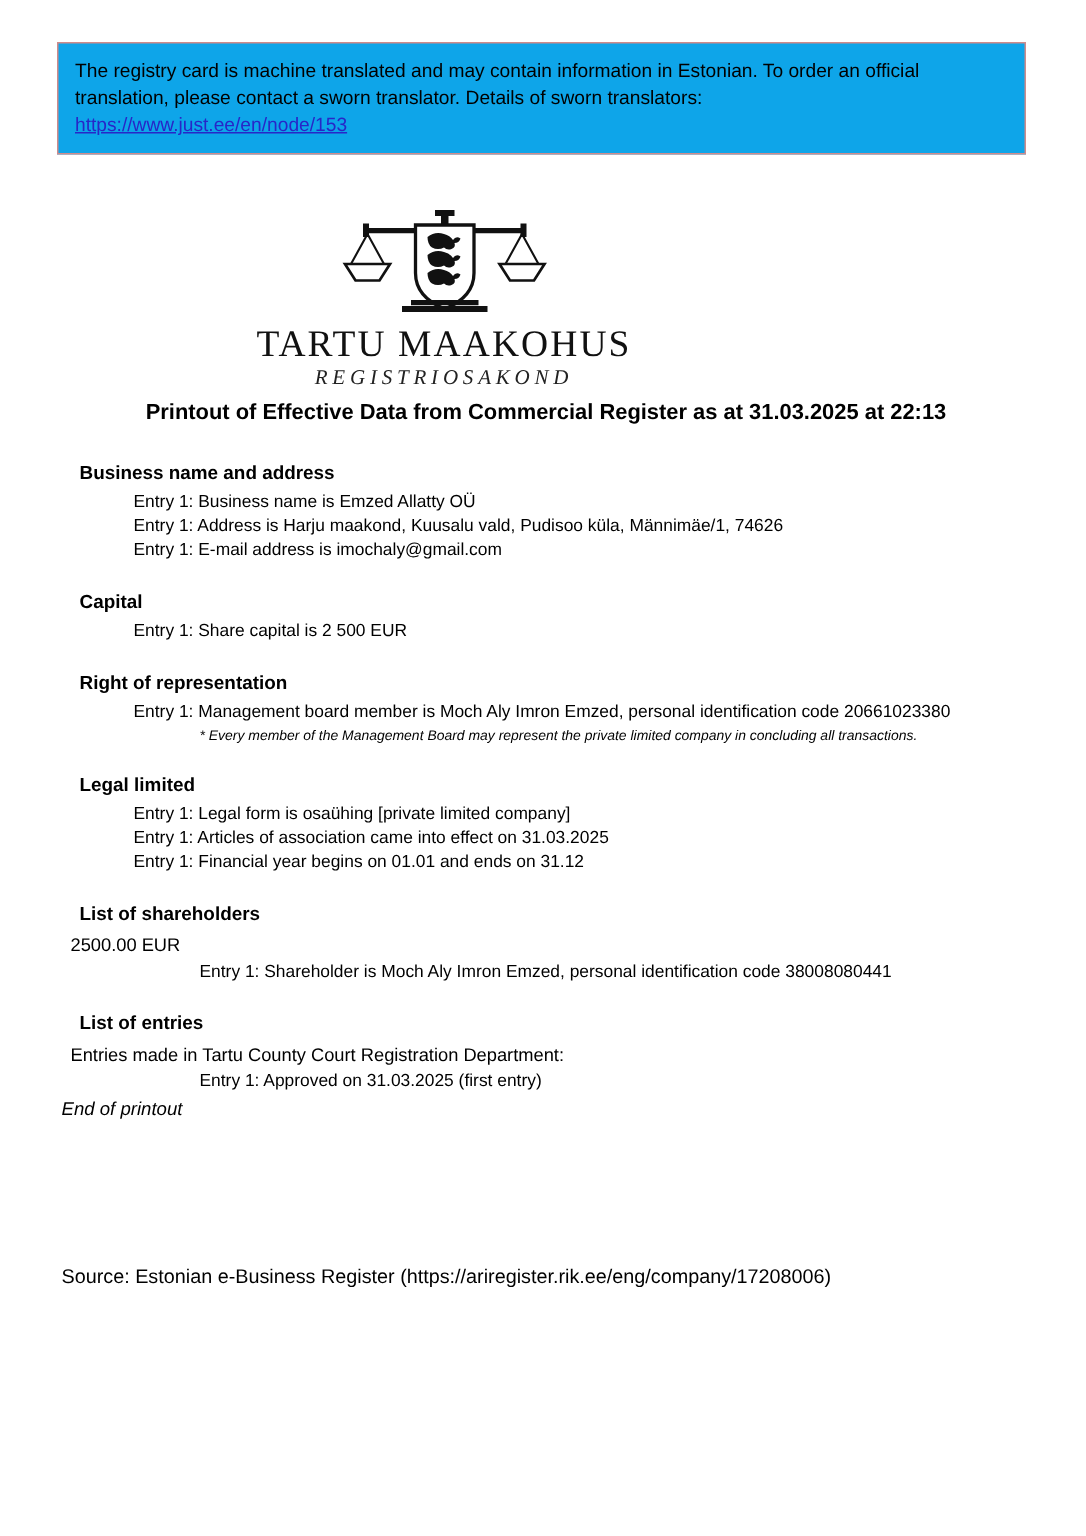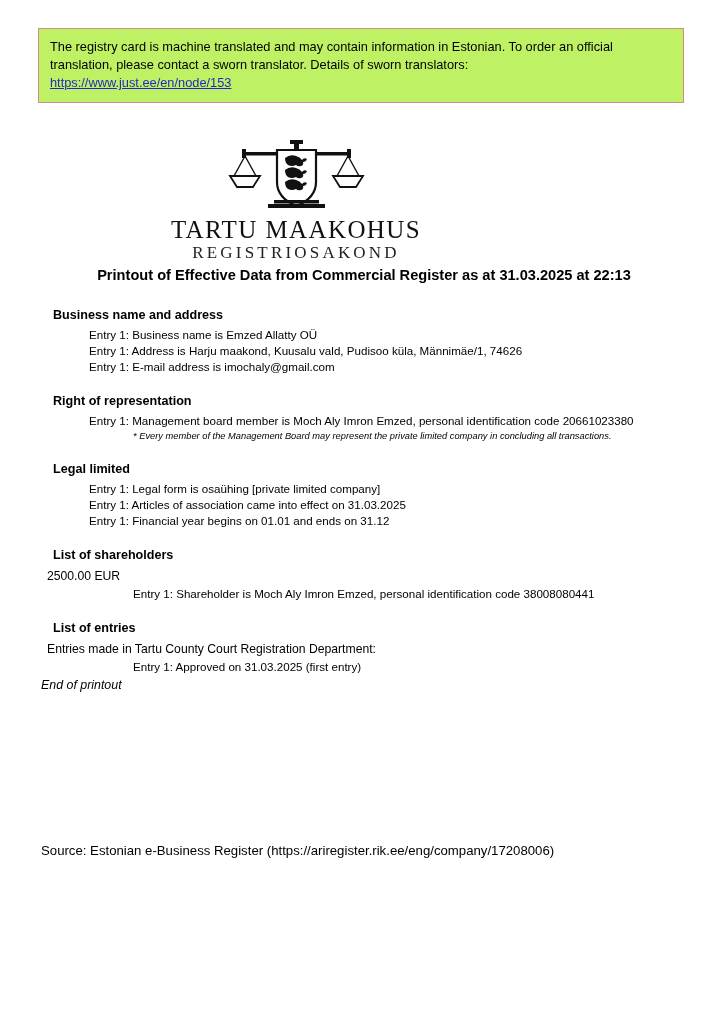--- a/index.html
+++ b/index.html
@@ -25,21 +25,21 @@
 
   
   .notice-box {
     position: absolute;
     left: 38px;
     top: 28px;
     width: 646px;
     box-sizing: border-box;
     border: 1px solid #d08b8b;
     padding: 9px 11px 10px 11px;
-    background: #bef264;
+    background: #0ea5e9;
   }
   .notice-text {
     font-size: 12.8px;
     line-height: 18px;
     color: #000;
     margin: 0;
   }
   .notice-link {
     display: block;
     font-size: 12.8px;
@@ -65,25 +65,26 @@
     font-family: "Liberation Serif", serif;
     font-size: 25px;
     letter-spacing: 1.4px;
     font-weight: normal;
     color: #111;
     margin-top: 4px;
     line-height: 28px;
   }
   .logo-sub {
     font-family: "Liberation Serif", serif;
-    font-size: 17px;
+    font-size: 14px;
     letter-spacing: 3.2px;
     color: #222;
     line-height: 16px;
     margin-top: 1px;
+    font-style: italic;
   }
 
   
   .doc {
     position: absolute;
     left: 41px;
     top: 266px;
     width: 646px;
   }
   .doc-title {
@@ -203,20 +204,24 @@
     <div class="doc-title">Printout of Effective Data from Commercial Register as at 31.03.2025 at 22:13</div>
 
 
     <div class="section">
       <div class="section-head">Business name and address</div>
       <div class="entry">Entry 1: Business name is Emzed Allatty OÜ</div>
       <div class="entry">Entry 1: Address is Harju maakond, Kuusalu vald, Pudisoo küla, Männimäe/1, 74626</div>
       <div class="entry">Entry 1: E-mail address is imochaly@gmail.com</div>
     </div>
 
+    <div class="section">
+      <div class="section-head">Capital</div>
+      <div class="entry">Entry 1: Share capital is 2 500 EUR</div>
+    </div>
 
     <div class="section">
       <div class="section-head">Right of representation</div>
       <div class="entry">Entry 1: Management board member is Moch Aly Imron Emzed, personal identification code 20661023380</div>
       <div class="footnote">* Every member of the Management Board may represent the private limited company in concluding all transactions.</div>
     </div>
 
     <div class="section">
       <div class="section-head">Legal limited</div>
       <div class="entry"><span>Entry 1: Legal form is </span><span class="ital">osaühing</span><span> [private limited company]</span></div>

